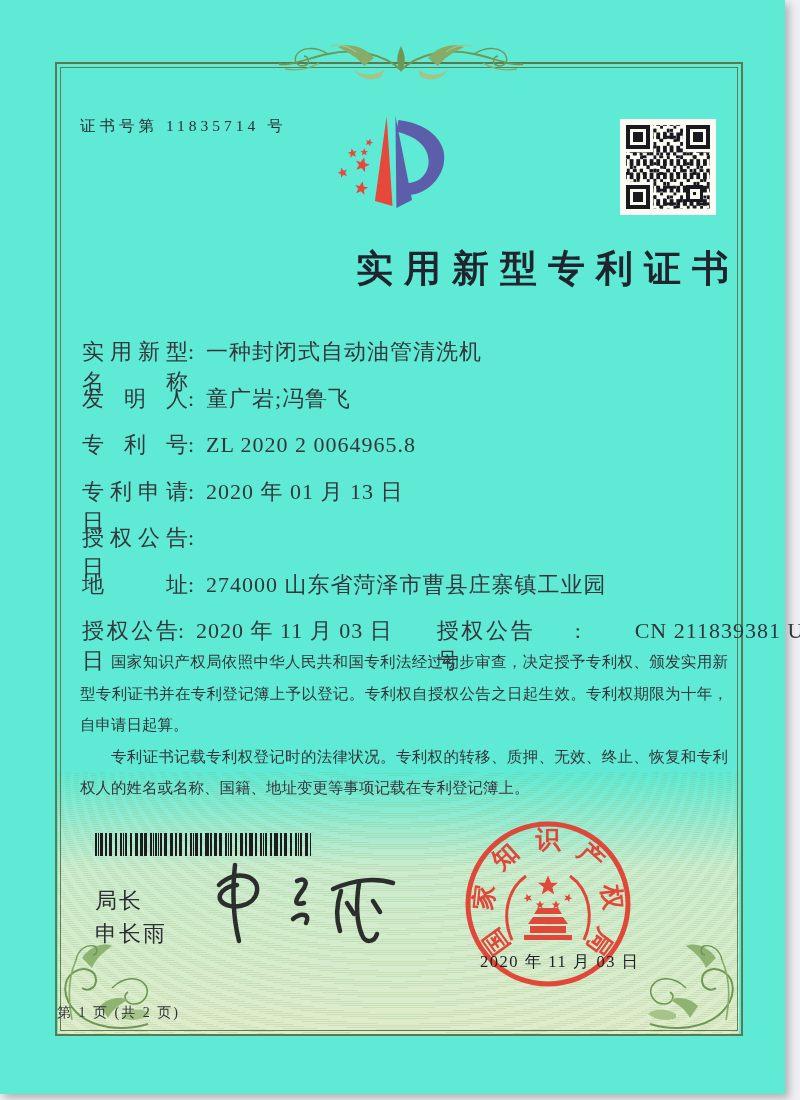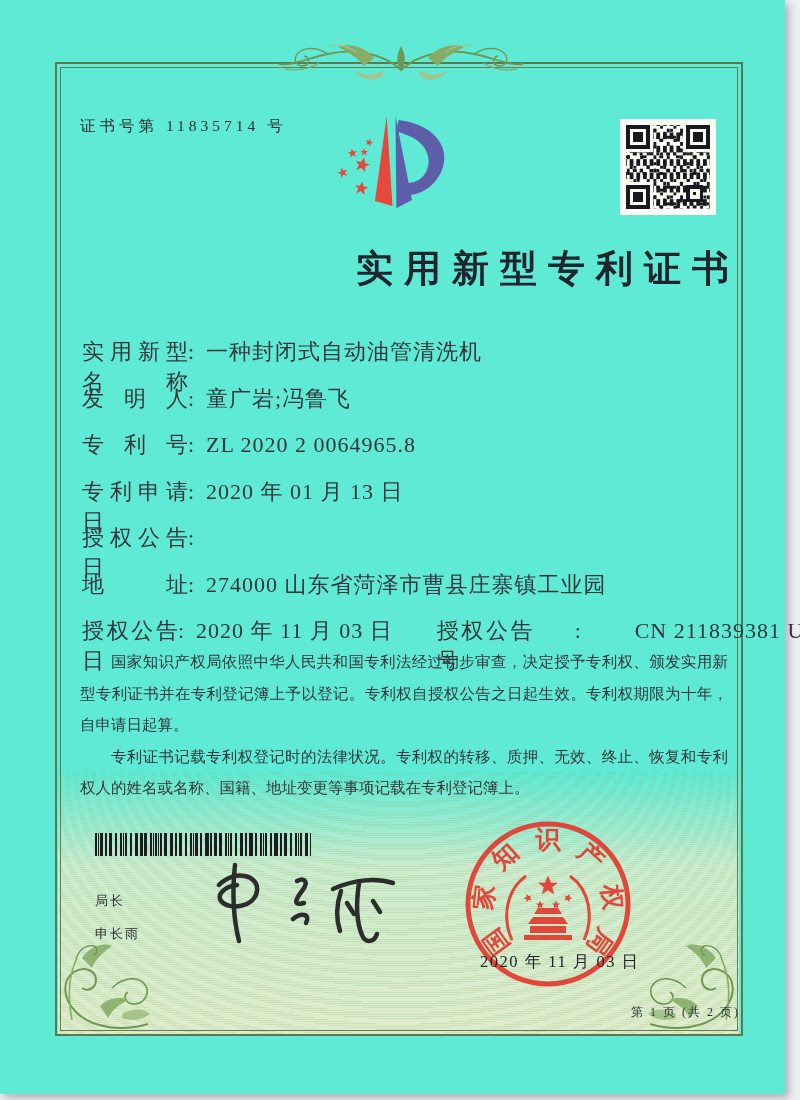--- a/index.html
+++ b/index.html
@@ -67,35 +67,35 @@
     position:absolute; left:95px; top:833px; width:216px; height:23px; z-index:4;
     background:
       repeating-linear-gradient(90deg,#1c1c1f 0 2px,rgba(0,0,0,0) 2px 5px),
       repeating-linear-gradient(90deg,#1c1c1f 0 1px,rgba(0,0,0,0) 1px 7px),
       repeating-linear-gradient(90deg,rgba(0,0,0,0) 0 3px,#1c1c1f 3px 4px,rgba(0,0,0,0) 4px 11px);
   }
 
   .officer {
     position:absolute; left:95px; top:884px; z-index:4;
     font-family:"Liberation Sans","DejaVu Sans",sans-serif;
-    font-size:13px; color:#2a2d33; line-height:33px; letter-spacing:2px;
+    font-size:22px; color:#2a2d33; line-height:33px; letter-spacing:2px;
   }
 
   .signature { position:absolute; left:205px; top:853px; width:205px; height:102px; z-index:4; }
 
   .seal { position:absolute; left:462px; top:818px; width:172px; height:172px; z-index:5; opacity:.92; }
 
   .seal-date {
     position:absolute; left:480px; top:951px; z-index:6;
     font-size:16.5px; color:#1d1e24; letter-spacing:1.5px; white-space:nowrap;
   }
 
   .page-no {
     position:absolute; left:57px; top:1004px; width:683px; z-index:4;
-    text-align:right; font-size:12px; color:#2e3138; letter-spacing:2px;
+    text-align:left; font-size:14px; color:#2e3138; letter-spacing:2px;
   }
 
   .back-note {
     position:absolute; left:57px; top:1048px; width:683px; z-index:4;
     text-align:center; font-size:14.5px; color:#3a3d44; letter-spacing:3px;
   }
 
   .top-ornament { position:absolute; left:278px; top:36px; width:246px; height:56px; z-index:3; }
   .corner-orn { position:absolute; top:928px; width:110px; height:108px; z-index:3; }
   .corner-orn.left { left:52px; }

